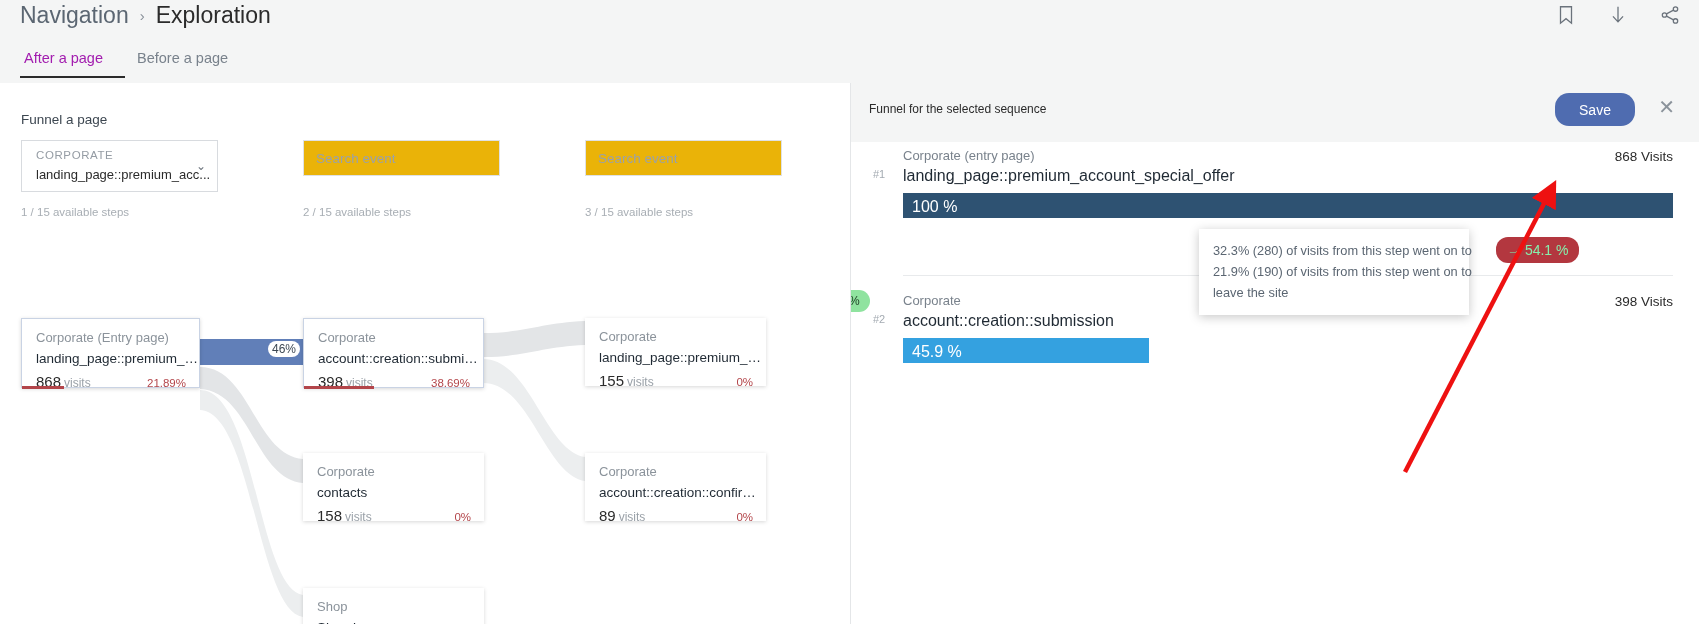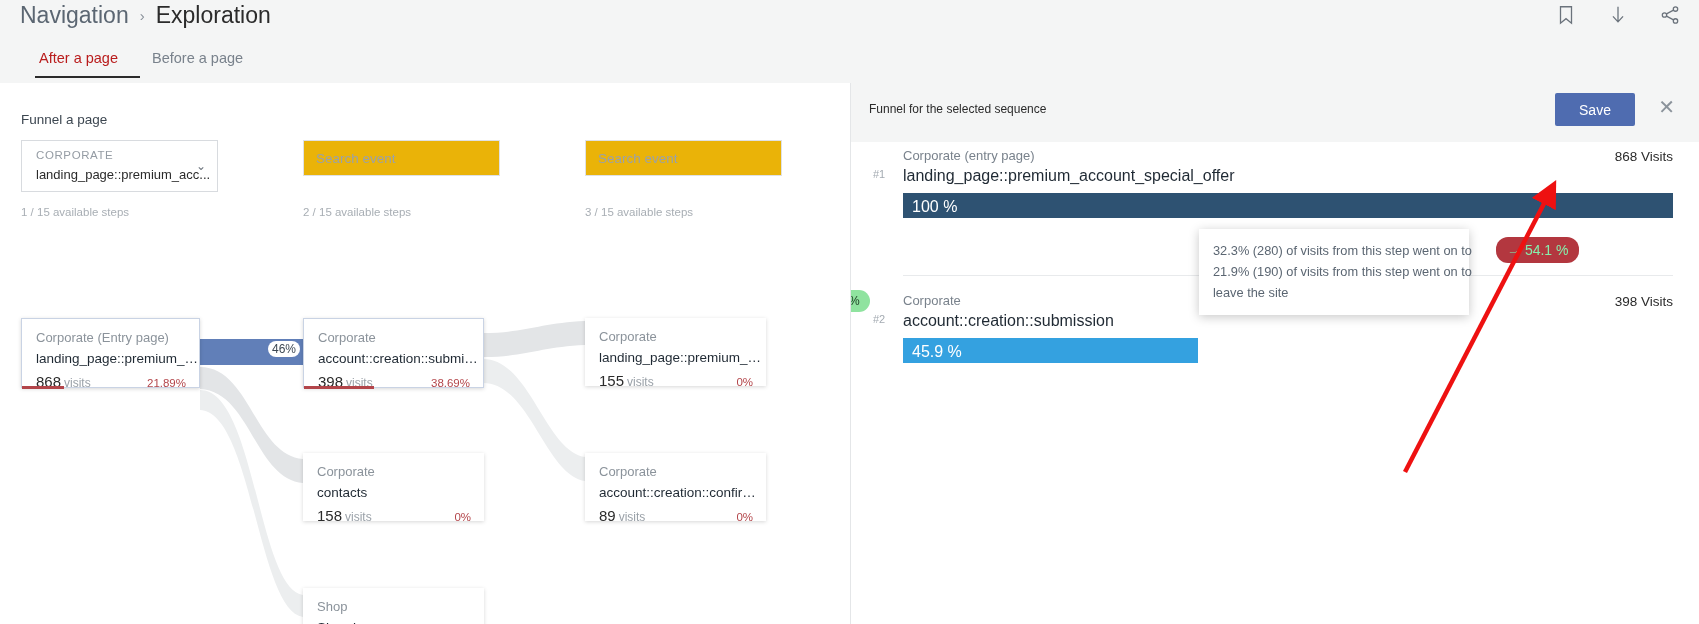--- a/index.html
+++ b/index.html
@@ -30,23 +30,23 @@
   }
   .topicons .ticon{width:22px;height:22px;display:block;cursor:pointer;}
   .tabs{
     position:absolute;left:20px;top:42px;display:flex;gap:0;
   }
   .tab{
     font-size:14.5px;color:#79828c;padding:8px 18px 10px 0;
     margin-right:32px;cursor:pointer;
   }
   .tab.active{
-    color:#b91c1c;font-weight:400;
+    color:#a21caf;font-weight:400;
     border-bottom:2px solid #2b2b2b;
-    padding-left:4px;padding-right:22px;margin-right:12px;margin-left:15px;
+    padding-left:4px;padding-right:22px;margin-right:12px;
   }
   
   .left-panel{
     position:absolute;left:0;top:83px;width:850px;height:541px;
     background:#fff;border-right:1px solid #e4e6e8;overflow:hidden;
   }
   .select-label{
     position:absolute;left:21px;top:29px;font-size:13.5px;color:#3c4650;
   }
   .page-select{
@@ -119,21 +119,21 @@
   }
   .rp-header{
     position:absolute;left:0;top:0;width:848px;height:59px;
     background:#f4f5f5;
   }
   .rp-title{
     position:absolute;left:18px;top:19px;font-size:12px;color:#2b2b2b;
   }
   .rp-save{
     position:absolute;right:64px;top:10px;width:80px;height:33px;
-    background:#4f6cb0;color:#fff;border:0;border-radius:2px;
+    background:#4f6cb0;color:#fff;border:0;border-radius:14px;
     font-family:"Liberation Sans",sans-serif;font-size:14px;cursor:pointer;
   }
   .rp-close{
     position:absolute;right:24px;top:14px;font-size:20px;color:#8b939b;
     cursor:pointer;font-weight:300;line-height:1;
   }
   .funnel{position:absolute;left:0;top:59px;width:848px;height:482px;}
   .f-step{position:absolute;left:0;width:848px;}
   .f-rank{
     position:absolute;left:22px;top:26px;font-size:11px;color:#a4abb2;
@@ -312,21 +312,21 @@
       </div>
       <div class="f-visits">868 Visits</div>
     </div>
 
     <div class="f-divider" style="top:133px;"></div>
 
     <div class="f-step" style="top:145px;height:130px;">
       <div class="f-rank">#2</div>
       <div class="f-cat">Corporate</div>
       <div class="f-name">account::creation::submission</div>
-      <div class="f-bar" style="width:295px;background:#34a1e0;">
+      <div class="f-bar" style="width:246px;background:#34a1e0;">
         <span class="f-bar-label">45.9 %</span>
       </div>
       <div class="f-visits">398 Visits</div>
     </div>
 
     <div class="drop-badge" style="left:-48px;top:148px;">↓ 45.9 %</div>
     <div class="exit-badge" style="left:645px;top:95px;">→ 54.1 %</div>
 
     <div class="tooltip" style="left:348px;top:87px;width:270px;">
       <div>32.3% (280) of visits from this step went on to</div>

